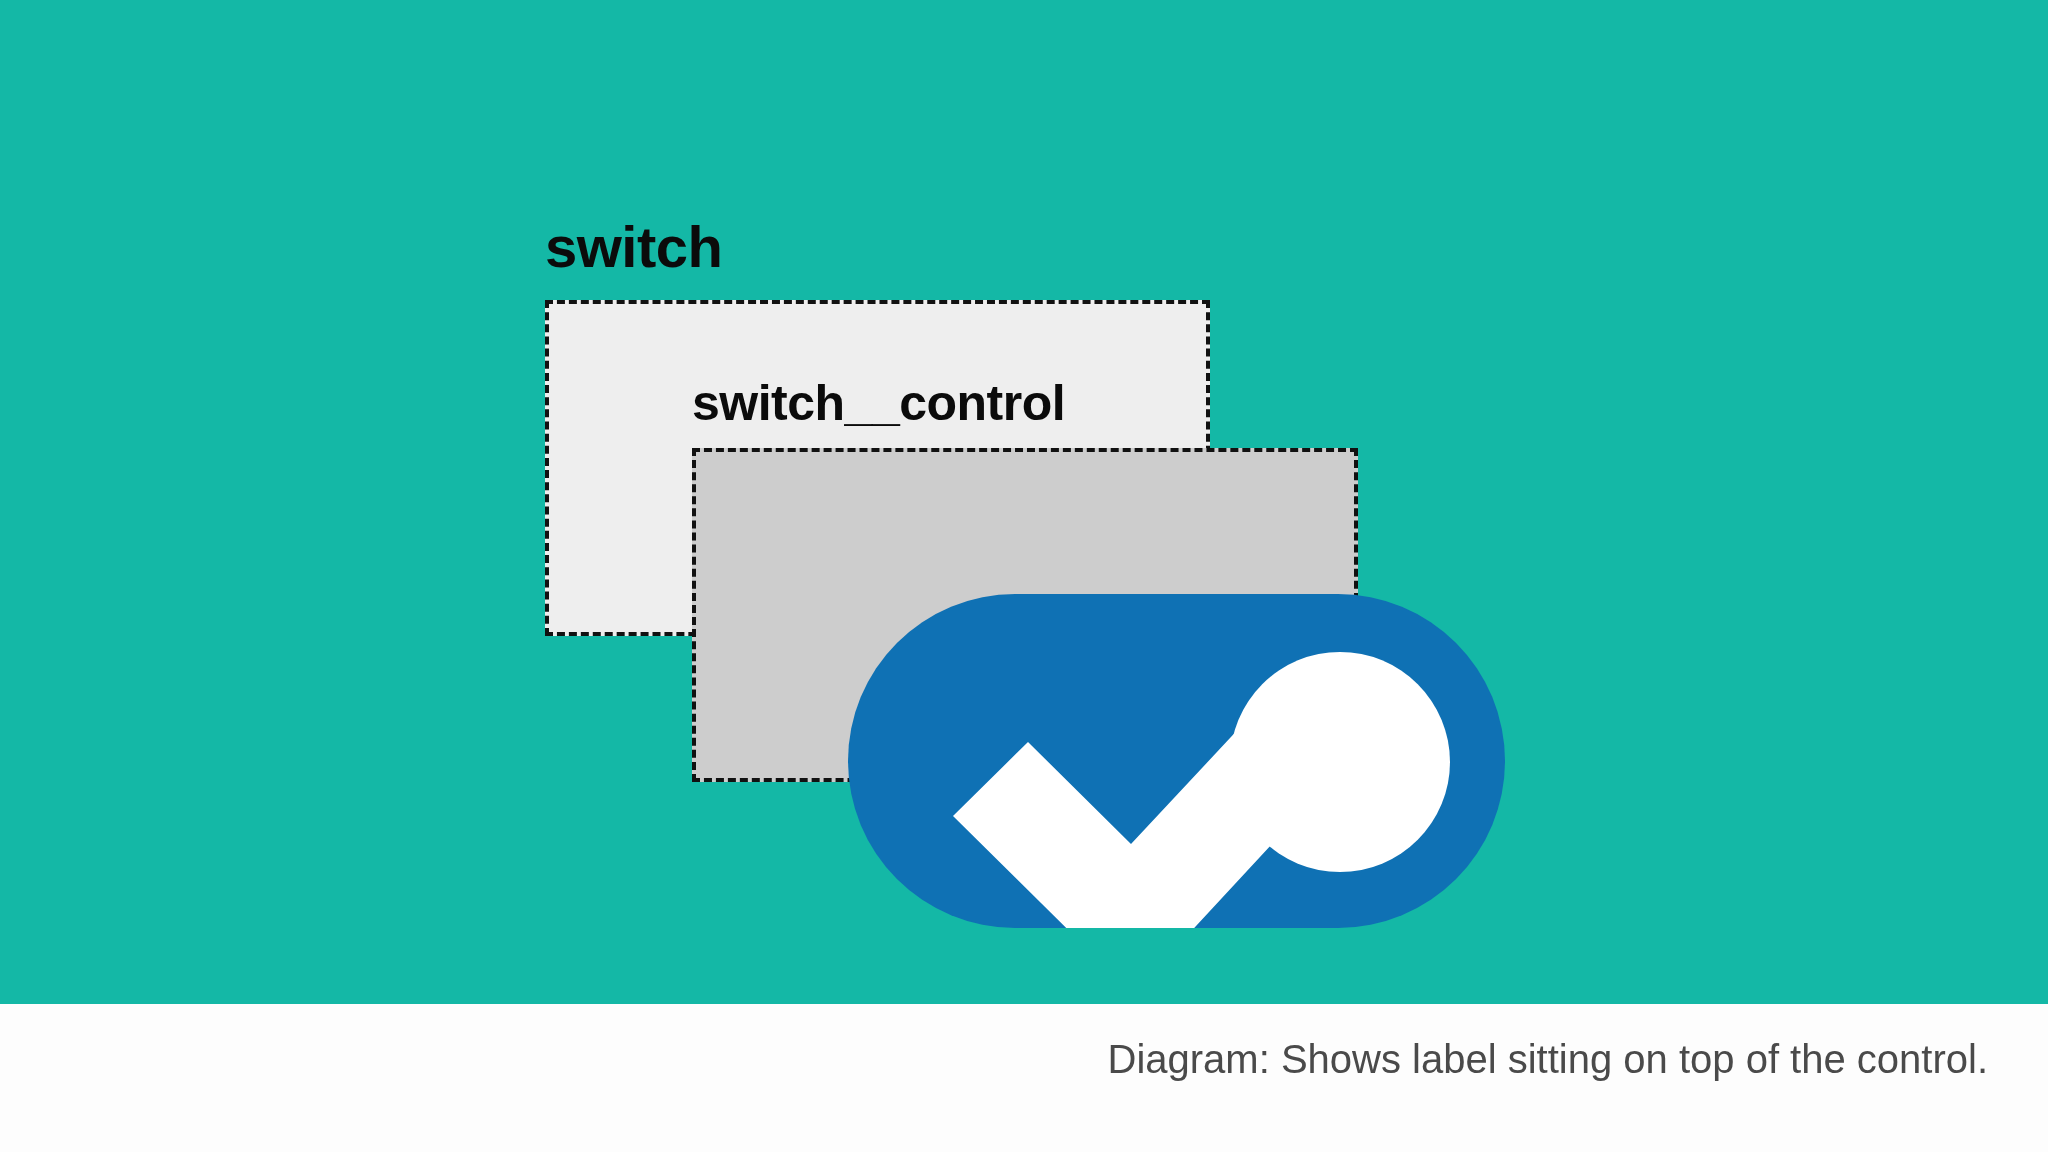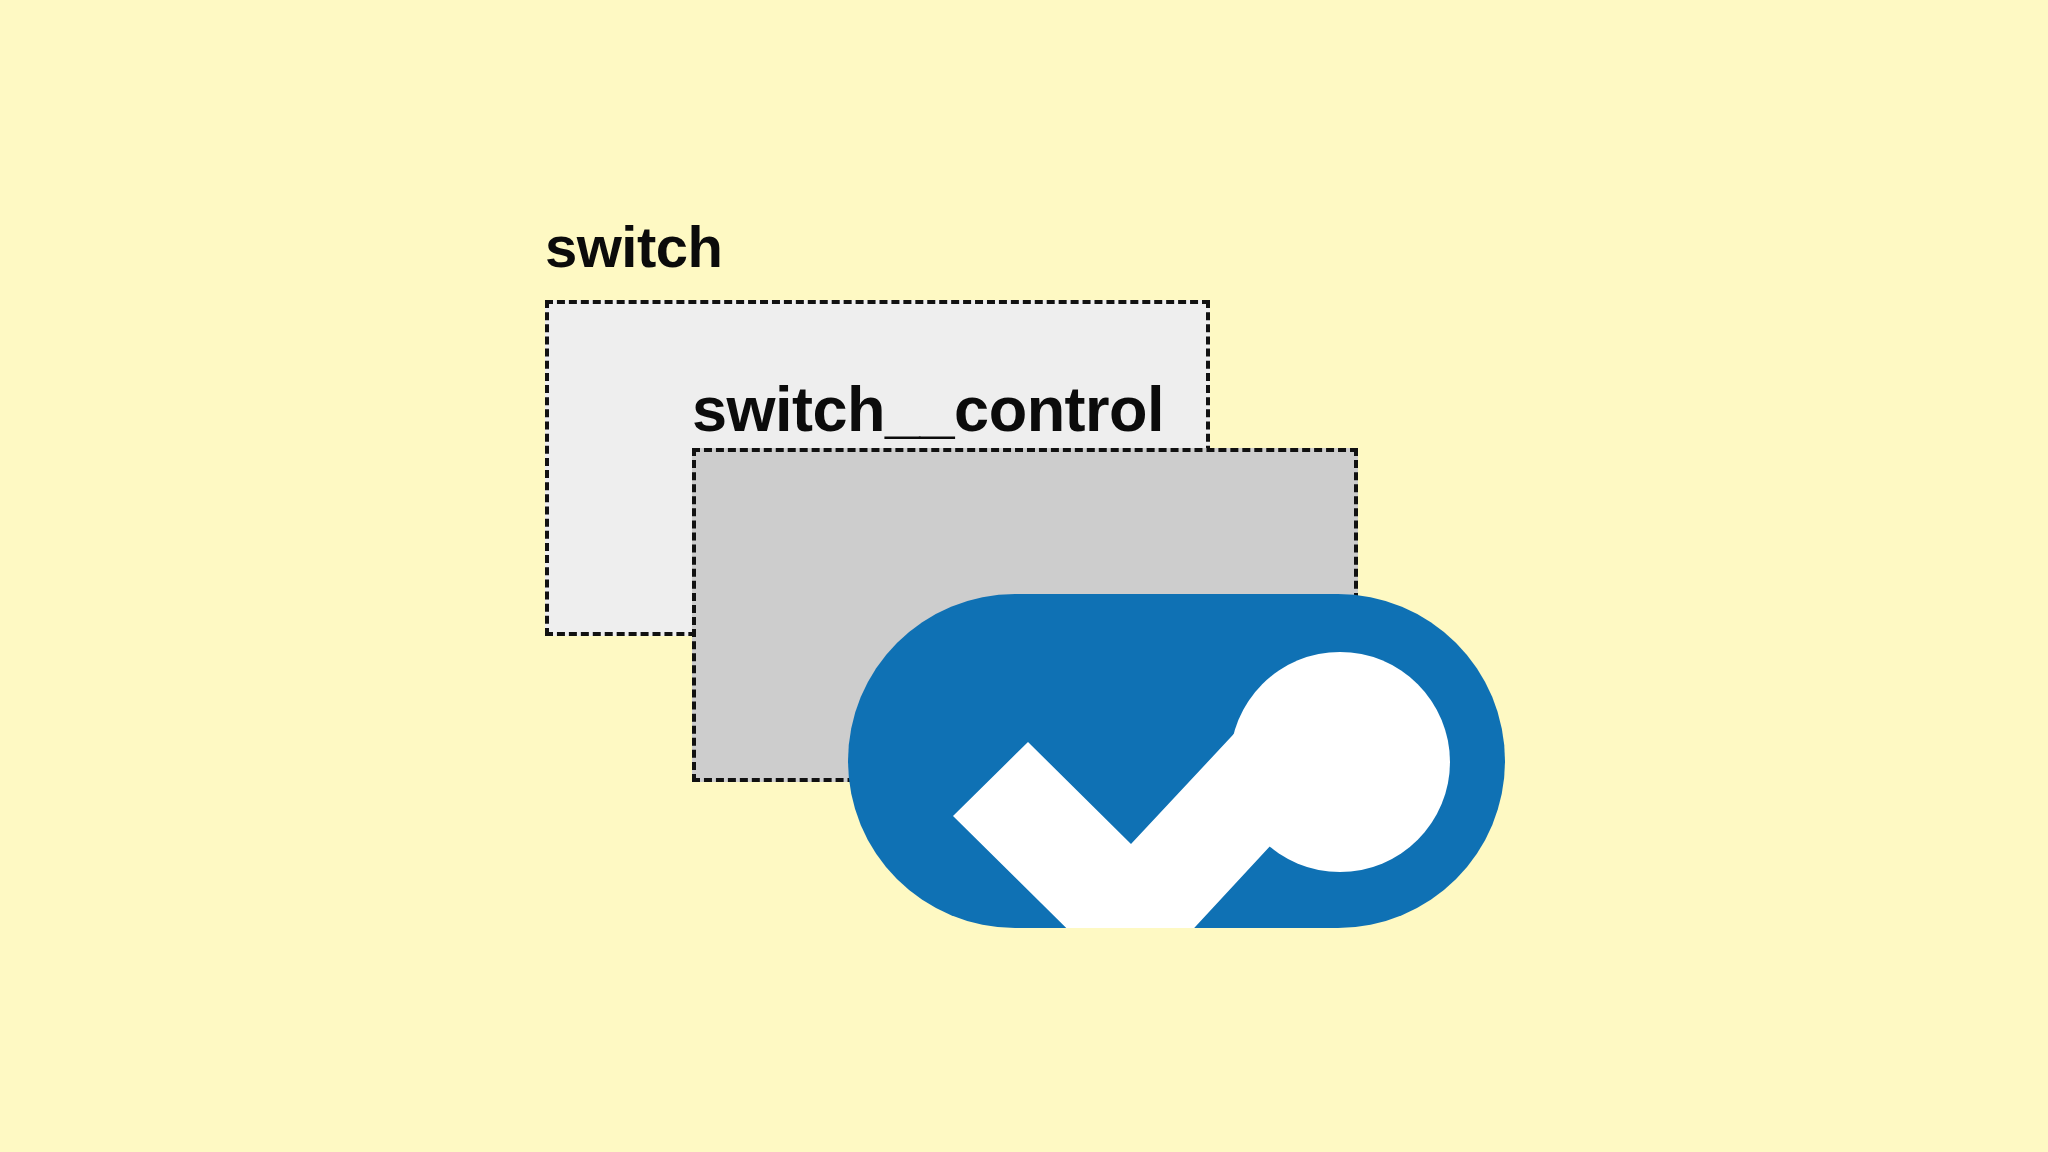--- a/index.html
+++ b/index.html
@@ -12,22 +12,22 @@
     width: 2048px;
     height: 1152px;
     background: #fdfdfd;
     font-family: "Liberation Sans", sans-serif;
     overflow: hidden;
   }
 
   #stage {
     position: relative;
     width: 2048px;
-    height: 1152px;
-    background: #fef9c3;
+    height: 1004px;
+    background: #14b8a6;
   }
 
   
   .block-title {
     position: absolute;
     left: 545px;
     top: 218px;
     font-size: 58px;
     font-weight: bold;
     color: #0b0b0b;
@@ -57,21 +57,21 @@
     top: 448px;
     width: 666px;
     height: 334px;
     background: #cdcdcd;
     z-index: 2;
   }
 
   
   .region-label {
     position: absolute;
-    font-size: 63px;
+    font-size: 50px;
     font-weight: bold;
     color: #0b0b0b;
     letter-spacing: -0.5px;
     white-space: nowrap;
     line-height: 1;
   }
 
   .label-control {
     left: 692px;
     top: 378px;
@@ -127,14 +127,15 @@
 
 
   <div class="switch-visual">
     <svg viewBox="0 0 657 334" xmlns="http://www.w3.org/2000/svg">
       <rect x="0" y="0" width="657" height="334" rx="167" ry="167" fill="#0f71b4"></rect>
       <polygon points="105,222 180,148 283,250 440,82 513,154 285,400" fill="#ffffff"></polygon>
       <circle cx="492" cy="168" r="110" fill="#ffffff"></circle>
     </svg>
   </div>
 
+  <div class="caption">Diagram: Shows label sitting on top of the control.</div>
 
 </div>
 
 </body></html>

